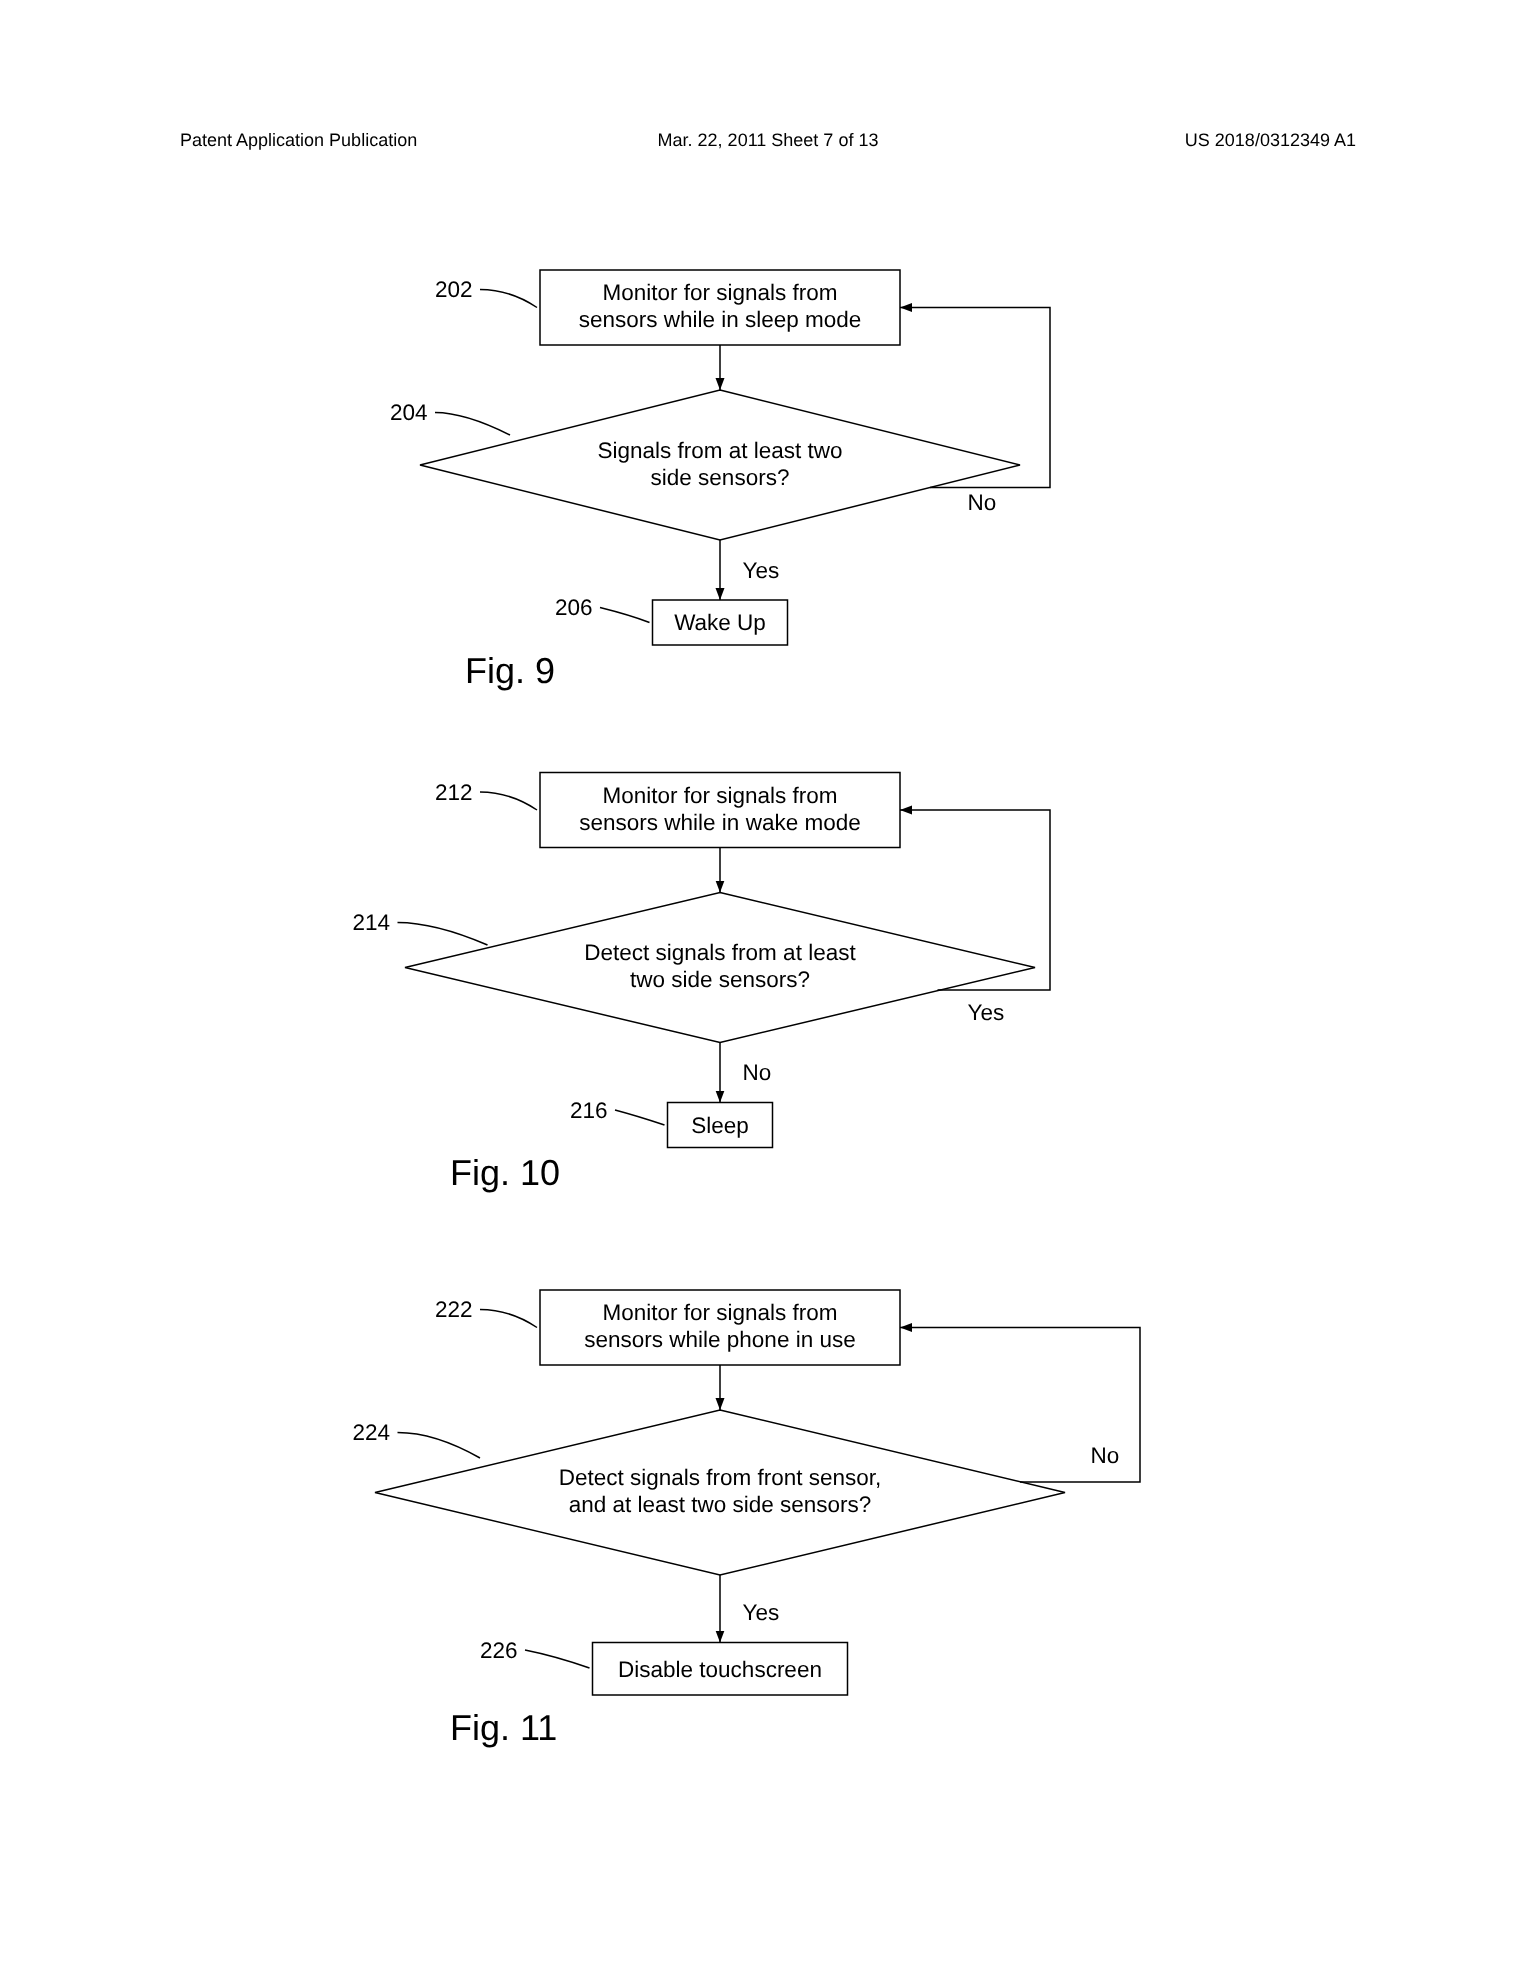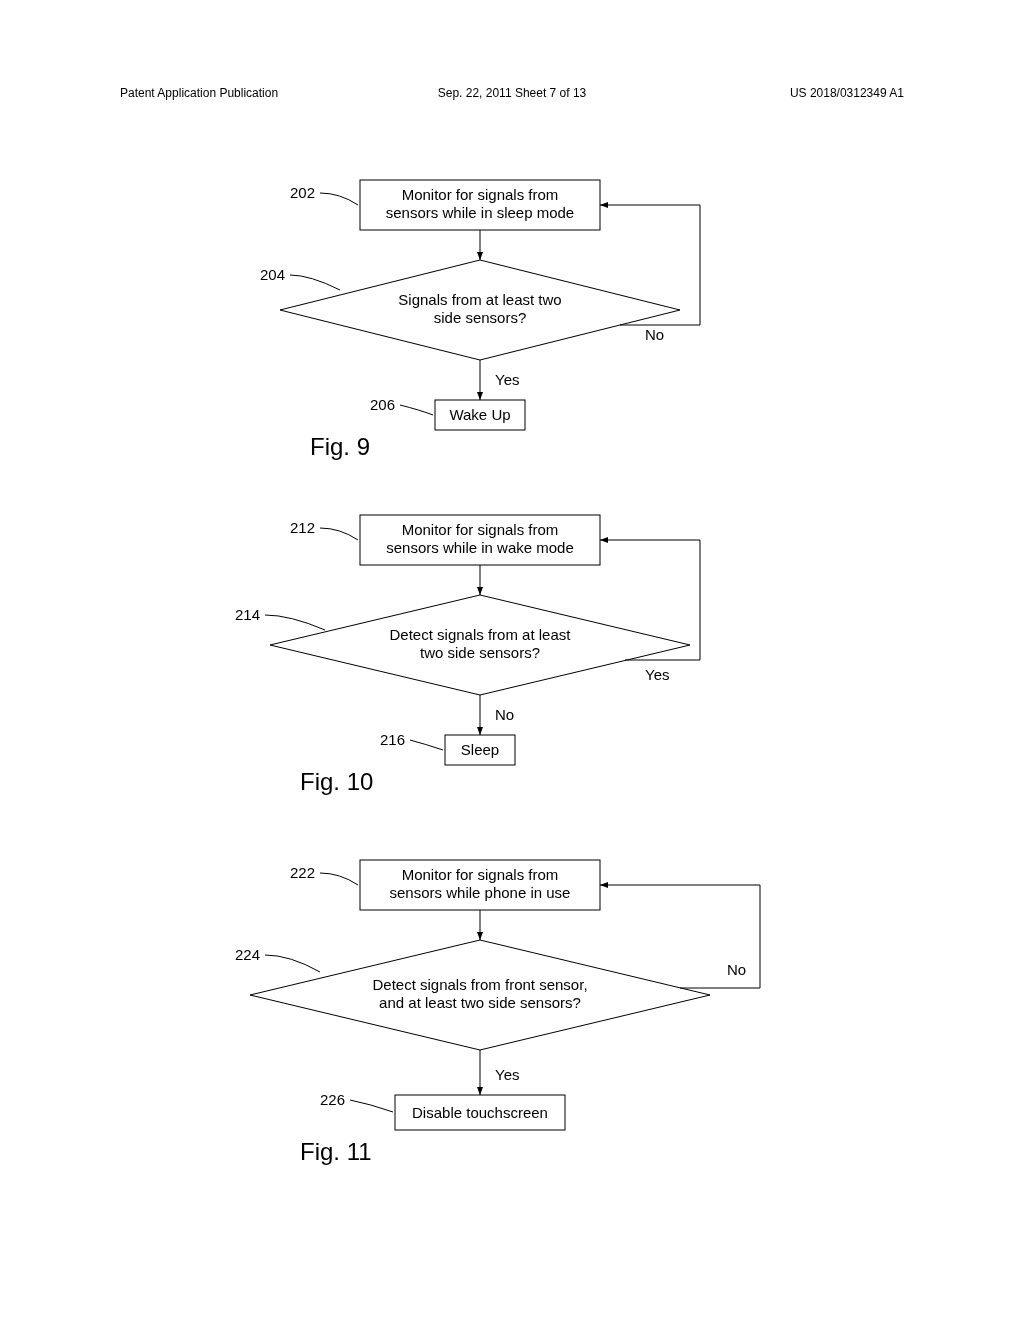--- a/index.html
+++ b/index.html
@@ -45,21 +45,21 @@
     .fig-text {
       font-size: 24px;
       font-family: Arial;
     }
   </style>
 </head>
 <body>
 
 <div class="header">
   <span>Patent Application Publication</span>
-  <span class="header-center">Sep. 22, 2011  Sheet 7 of 13</span>
+  <span class="header-center">Mar. 22, 2011  Sheet 7 of 13</span>
   <span class="header-right">US 2018/0312349 A1</span>
 </div>
 
 <div class="diagram-area">
   <svg width="1024" height="1100" viewBox="0 0 1024 1100">
     <defs>
       <marker id="arrow" markerWidth="10" markerHeight="10" refX="8" refY="3" orient="auto">
         <path d="M0,0 L0,6 L8,3 z" fill="black"></path>
       </marker>
     </defs>

